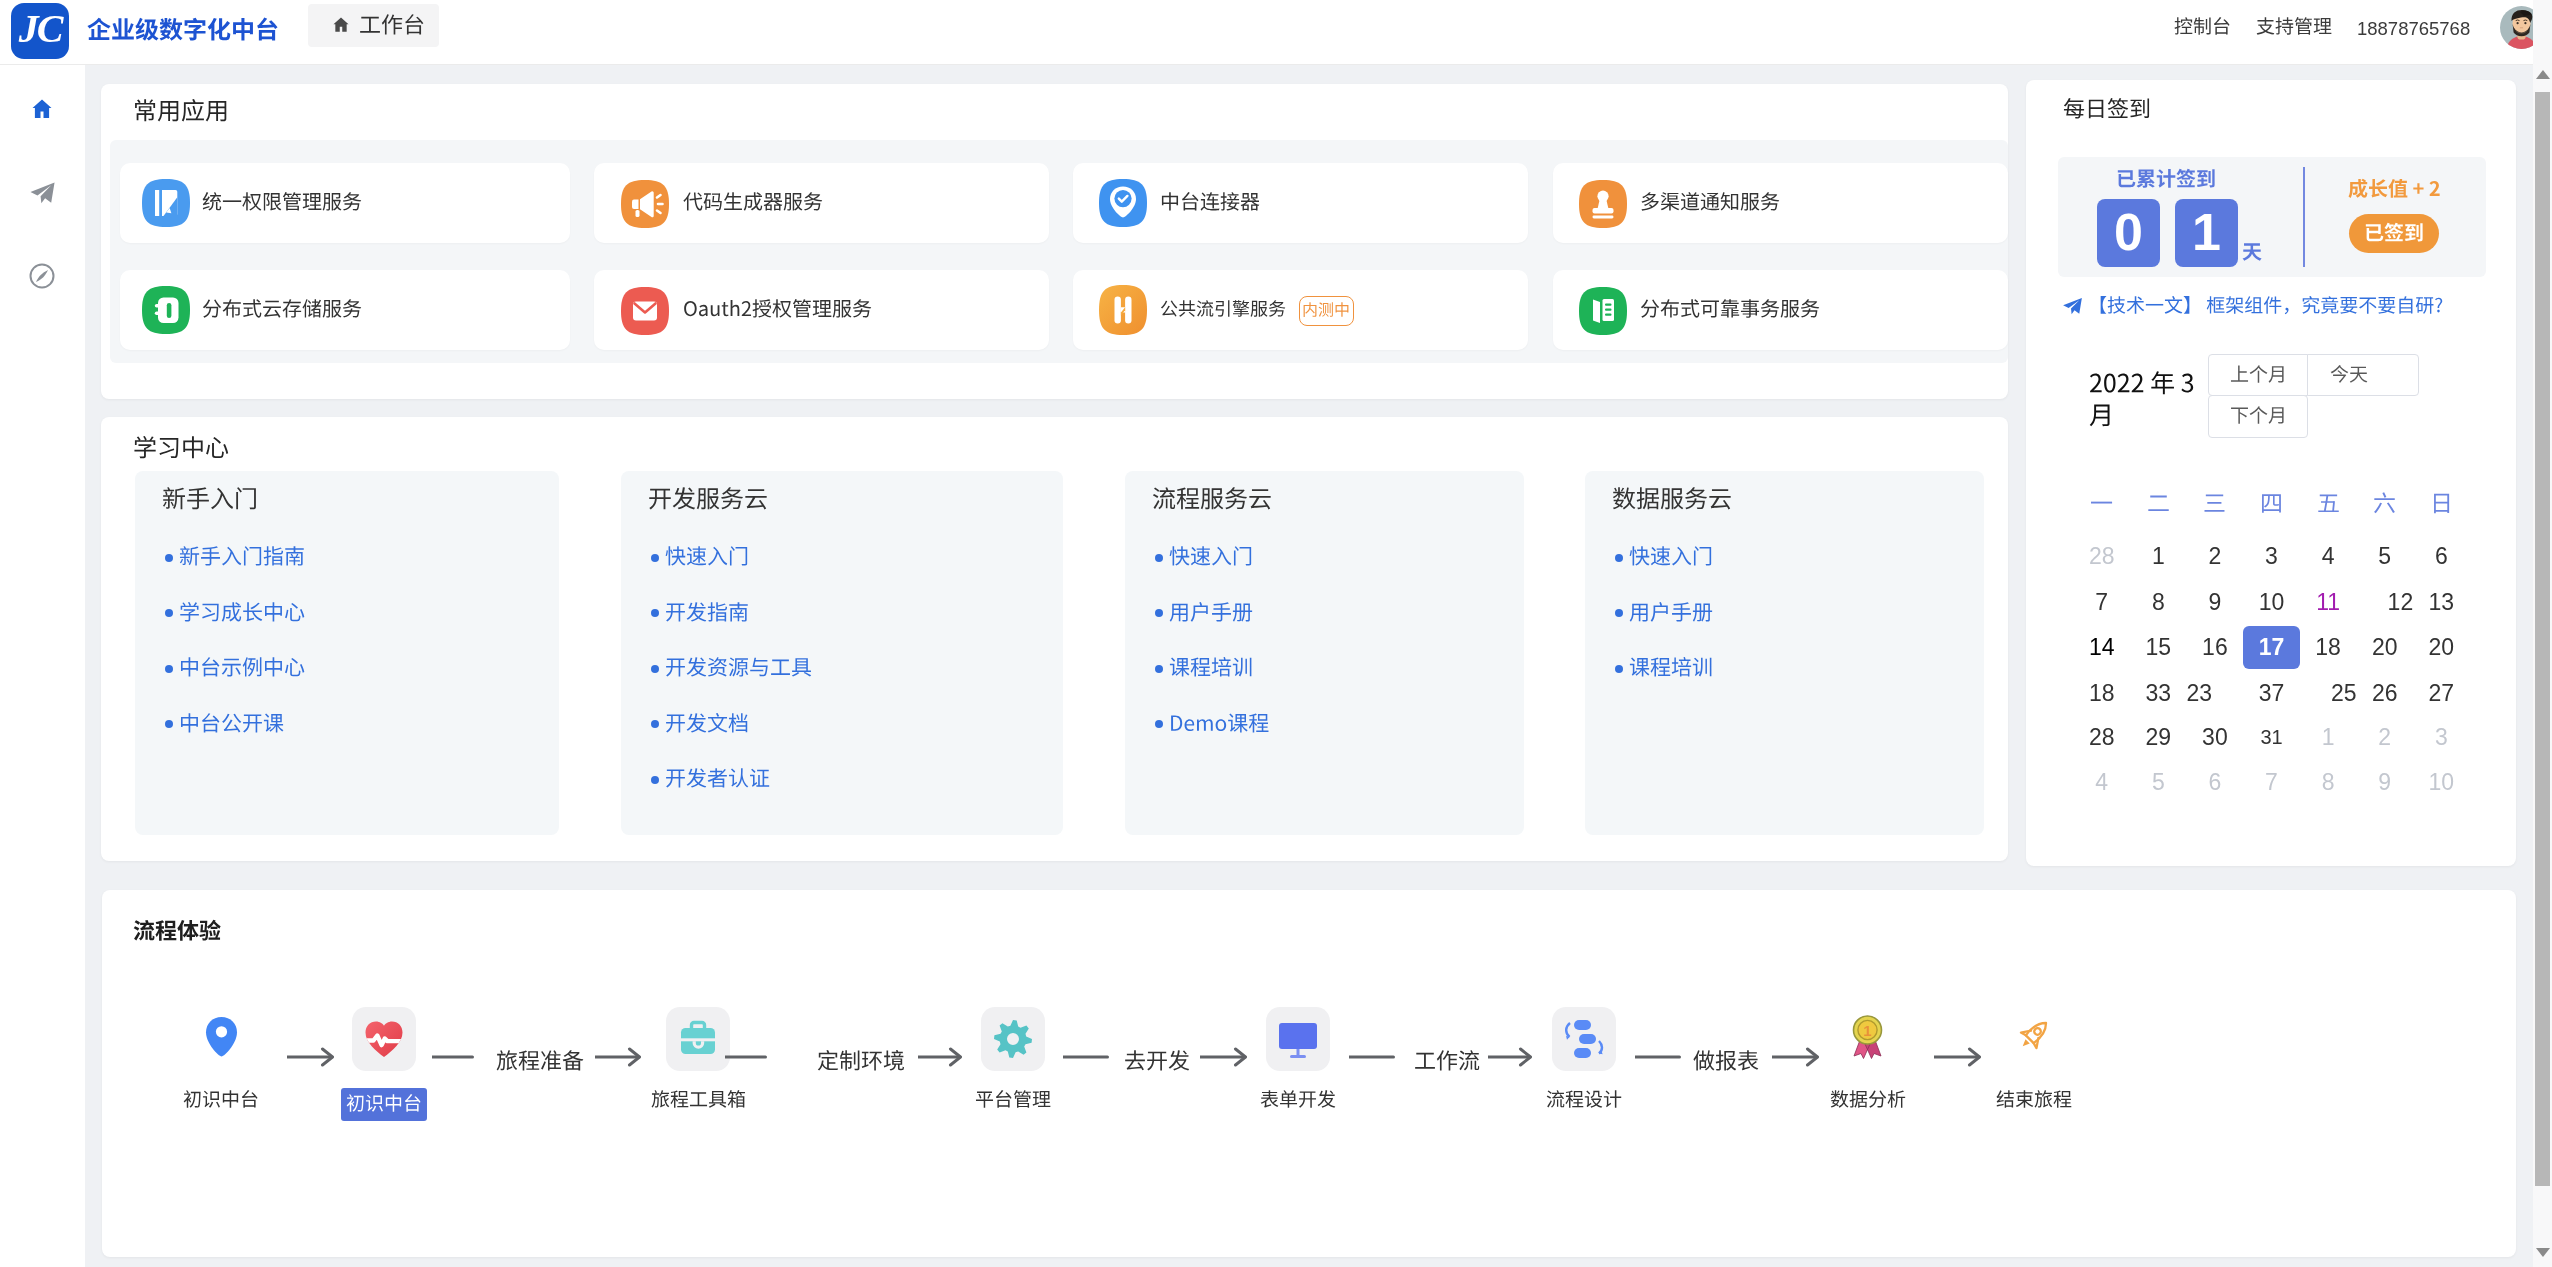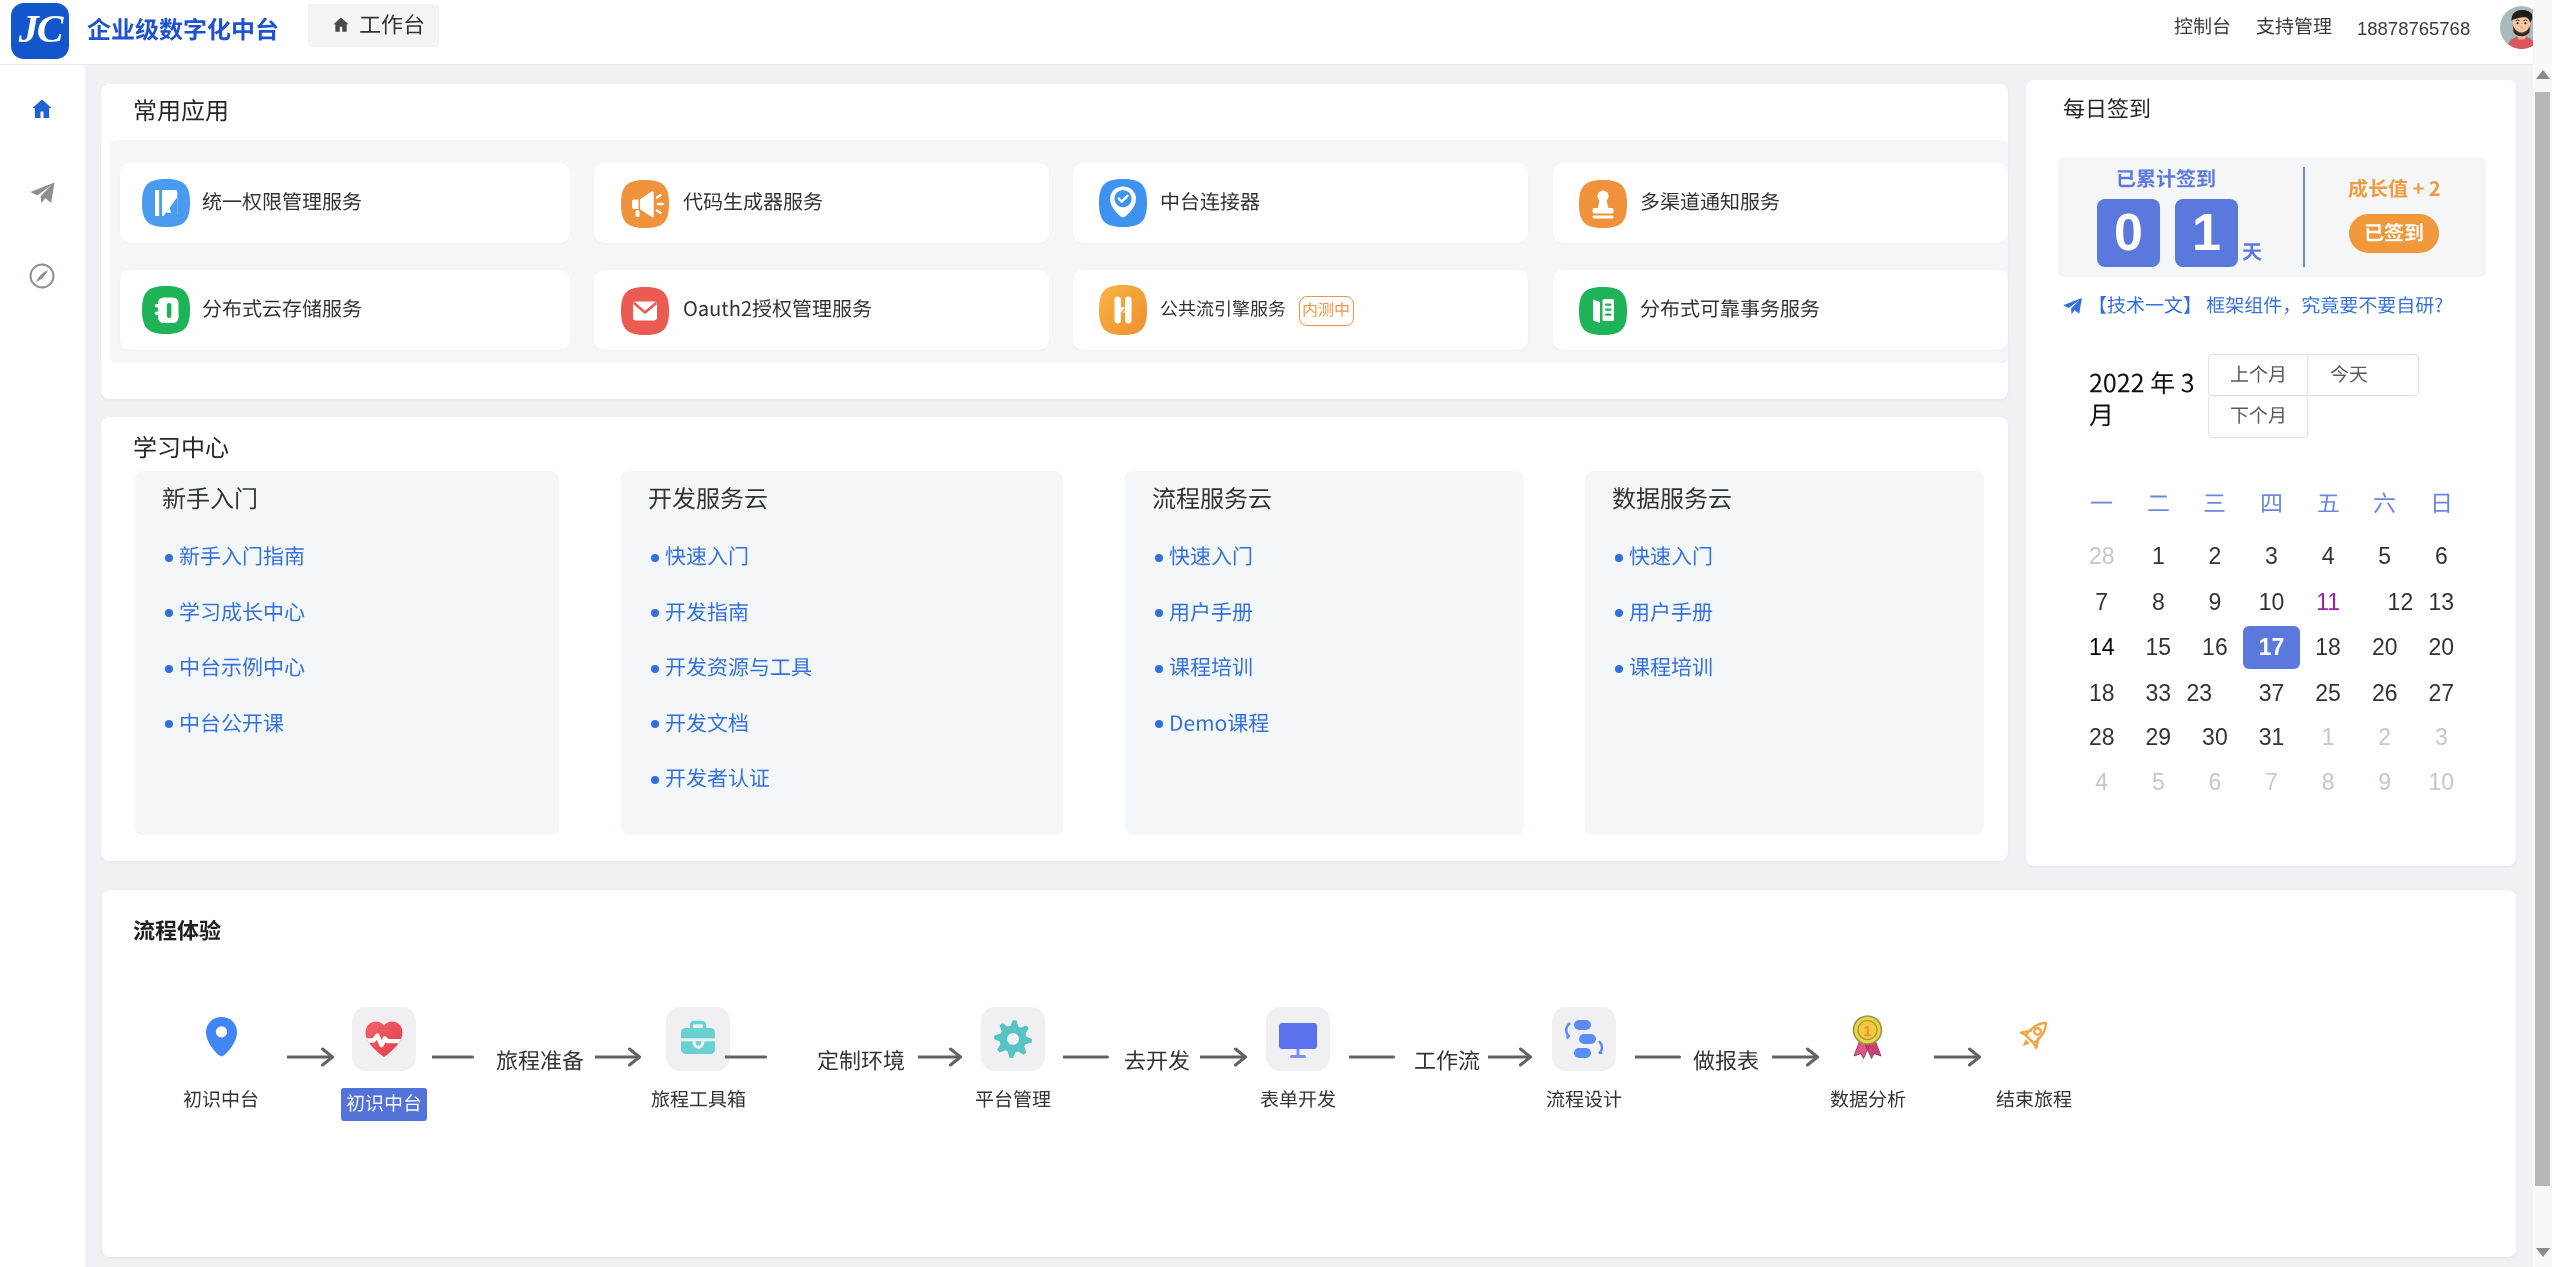--- a/index.html
+++ b/index.html
@@ -807,27 +807,27 @@
     <div class="abs" style="left:2129.8px;top:626.0px;width:57px;height:43px;color:#333333;font-size:23px;text-align:center;line-height:43px">15</div>
     <div class="abs" style="left:2186.4px;top:626.0px;width:57px;height:43px;color:#333333;font-size:23px;text-align:center;line-height:43px">16</div>
     <div class="abs" style="left:2243.0px;top:626.0px;width:57px;height:43px;background:#5b79dd;border-radius:6px;color:#fff;font-size:23px;font-weight:bold;text-align:center;line-height:43px">17</div>
     <div class="abs" style="left:2299.6px;top:626.0px;width:57px;height:43px;color:#333333;font-size:23px;text-align:center;line-height:43px">18</div>
     <div class="abs" style="left:2356.2px;top:626.0px;width:57px;height:43px;color:#333333;font-size:23px;text-align:center;line-height:43px">20</div>
     <div class="abs" style="left:2412.8px;top:626.0px;width:57px;height:43px;color:#333333;font-size:23px;text-align:center;line-height:43px">20</div>
     <div class="abs" style="left:2073.2px;top:671.5px;width:57px;height:43px;color:#333333;font-size:23px;text-align:center;line-height:43px">18</div>
     <div class="abs" style="left:2129.8px;top:671.5px;width:57px;height:43px;color:#333333;font-size:23px;text-align:center;line-height:43px">33</div>
     <div class="abs" style="left:2186.4px;top:671.5px;width:57px;height:43px;color:#333333;font-size:23px;text-align:left;line-height:43px">23</div>
     <div class="abs" style="left:2243.0px;top:671.5px;width:57px;height:43px;color:#333333;font-size:23px;text-align:center;line-height:43px">37</div>
-    <div class="abs" style="left:2299.6px;top:671.5px;width:57px;height:43px;color:#333333;font-size:23px;text-align:center;line-height:43px">25</div>
+    <div class="abs" style="left:2299.6px;top:671.5px;width:57px;height:43px;color:#333333;font-size:23px;text-align:right;line-height:43px">25</div>
     <div class="abs" style="left:2356.2px;top:671.5px;width:57px;height:43px;color:#333333;font-size:23px;text-align:center;line-height:43px">26</div>
     <div class="abs" style="left:2412.8px;top:671.5px;width:57px;height:43px;color:#333333;font-size:23px;text-align:center;line-height:43px">27</div>
     <div class="abs" style="left:2073.2px;top:716.0px;width:57px;height:43px;color:#333333;font-size:23px;text-align:center;line-height:43px">28</div>
     <div class="abs" style="left:2129.8px;top:716.0px;width:57px;height:43px;color:#333333;font-size:23px;text-align:center;line-height:43px">29</div>
     <div class="abs" style="left:2186.4px;top:716.0px;width:57px;height:43px;color:#333333;font-size:23px;text-align:center;line-height:43px">30</div>
-    <div class="abs" style="left:2243.0px;top:716.0px;width:57px;height:43px;color:#333333;font-size:23px;text-align:center;line-height:43px">31</div>
+    <div class="abs" style="left:2243.0px;top:716.0px;width:57px;height:43px;color:#333333;font-size:20px;text-align:center;line-height:43px">31</div>
     <div class="abs" style="left:2299.6px;top:716.0px;width:57px;height:43px;color:#c3c7cf;font-size:23px;text-align:center;line-height:43px">1</div>
     <div class="abs" style="left:2356.2px;top:716.0px;width:57px;height:43px;color:#c3c7cf;font-size:23px;text-align:center;line-height:43px">2</div>
     <div class="abs" style="left:2412.8px;top:716.0px;width:57px;height:43px;color:#c3c7cf;font-size:23px;text-align:center;line-height:43px">3</div>
     <div class="abs" style="left:2073.2px;top:760.5px;width:57px;height:43px;color:#c3c7cf;font-size:23px;text-align:center;line-height:43px">4</div>
     <div class="abs" style="left:2129.8px;top:760.5px;width:57px;height:43px;color:#c3c7cf;font-size:23px;text-align:center;line-height:43px">5</div>
     <div class="abs" style="left:2186.4px;top:760.5px;width:57px;height:43px;color:#c3c7cf;font-size:23px;text-align:center;line-height:43px">6</div>
     <div class="abs" style="left:2243.0px;top:760.5px;width:57px;height:43px;color:#c3c7cf;font-size:23px;text-align:center;line-height:43px">7</div>
     <div class="abs" style="left:2299.6px;top:760.5px;width:57px;height:43px;color:#c3c7cf;font-size:23px;text-align:center;line-height:43px">8</div>
     <div class="abs" style="left:2356.2px;top:760.5px;width:57px;height:43px;color:#c3c7cf;font-size:23px;text-align:center;line-height:43px">9</div>
     <div class="abs" style="left:2412.8px;top:760.5px;width:57px;height:43px;color:#c3c7cf;font-size:23px;text-align:center;line-height:43px">10</div>

